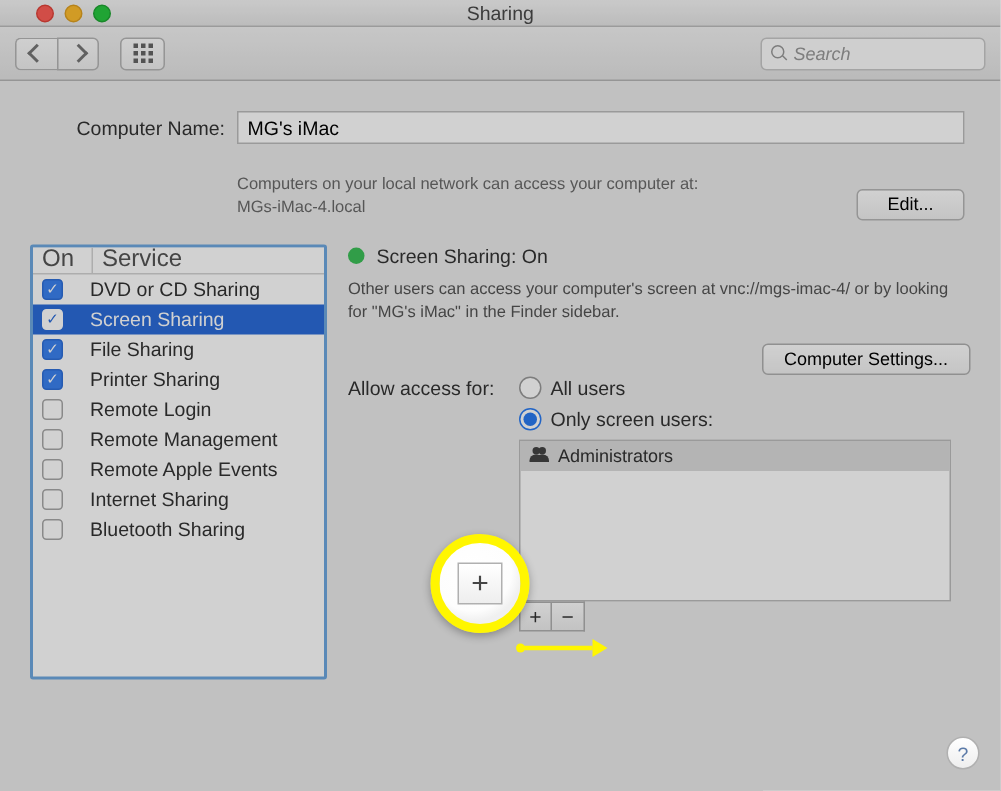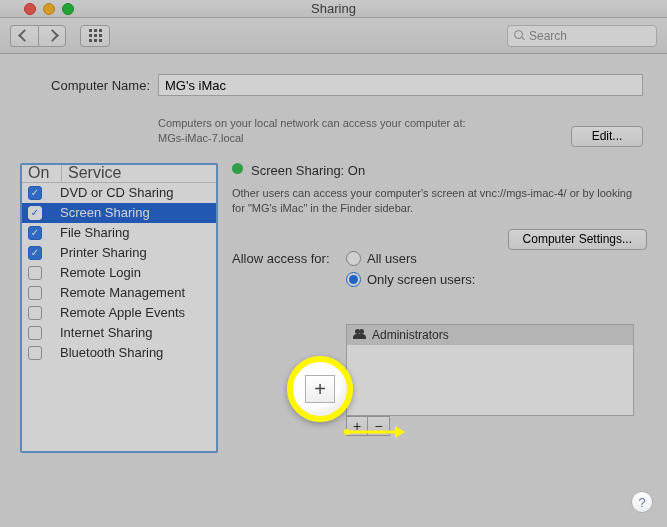--- a/index.html
+++ b/index.html
@@ -17,21 +17,21 @@
 
 
 .toolbar { height: 36px; background: linear-gradient(#f3f3f3,#e4e4e4); border-bottom: 1px solid #b6b6b6; display: flex; align-items: center; padding: 0 10px; gap: 8px; }
 .navbtns { display: flex; }
 .btn { background: linear-gradient(#fdfdfd,#f0f0f0); border: 1px solid #b6b6b6; height: 22px; display: flex; align-items: center; justify-content: center; font-size: 12px; color: #555; }
 .btn.nav { width: 28px; }
 .btn.nav:first-child { border-radius: 4px 0 0 4px; border-right: none; }
 .btn.nav:last-child { border-radius: 0 4px 4px 0; }
 .btn.grid { width: 30px; border-radius: 4px; margin-left: 6px; }
 .spacer { flex: 1; }
-.searchfield { width: 150px; height: 22px; border: 1px solid #c8c8c8; border-radius: 4px; background: #fdfdfd; display: flex; align-items: center; padding: 0 6px; gap: 4px; color: #999; font-size: 12px; }
+.searchfield { width: 150px; height: 22px; border: 1px solid #c8c8c8; border-radius: 4px; background: #fdfdfd; display: flex; align-items: center; padding: 0 6px; gap: 4px; color: #999; font-size: 12px; font-style: italic; }
 
 
 .section-cn { padding: 20px 24px 16px 24px; display: flex; flex-direction: column; }
 .cn-row { display: flex; align-items: center; gap: 8px; }
 .cn-label { width: 126px; text-align: right; font-size: 13px; }
 .cn-input { flex: 1; height: 22px; border: 1px solid #bcbcbc; background: #fff; padding: 0 6px; font-size: 13px; }
 .cn-row2 { display: flex; align-items: flex-end; gap: 8px; margin-top: 20px; }
 .cn-desc { font-size: 11px; color: #6a6a6a; line-height: 1.4; }
 .editbtn { width: 72px; height: 21px; border: 1px solid #b6b6b6; border-radius: 4px; background: linear-gradient(#fff,#f0f0f0); font-size: 12px; }
 
@@ -46,33 +46,33 @@
 .svc-row { display: flex; align-items: center; height: 20px; padding: 0 6px; font-size: 13px; }
 .svc-row.selected { background: #2b6cd9; color: #fff; }
 .svc-check { width: 32px; display: flex; align-items: center; justify-content: flex-start; }
 .chk { width: 14px; height: 14px; border: 1px solid #a8a8a8; border-radius: 3px; background: #fff; display: flex; align-items: center; justify-content: center; font-size: 10px; color: #fff; }
 .chk.on { background: #3b82f0; border-color: #2f6fd8; }
 .svc-row.selected .chk { border-color: rgba(255,255,255,0.7); }
 .svc-row.selected .chk.on { background: #fff; color: #2b6cd9; border-color: #fff; }
 
 
 .detail { flex: 1; display: flex; flex-direction: column; }
-.status-row { display: flex; gap: 8px; padding-bottom: 8px; }
+.status-row { display: flex; align-items: center; gap: 8px; padding-bottom: 8px; }
 .status-dot { width: 11px; height: 11px; border-radius: 50%; background: #3cc058; }
 .status-text { font-size: 13px; }
 .info-text { font-size: 11px; color: #555; line-height: 1.4; margin-bottom: 12px; }
 .csettings { align-self: flex-end; height: 21px; padding: 0 14px; border: 1px solid #b0b0b0; border-radius: 4px; background: linear-gradient(#fff,#f0f0f0); font-size: 12px; margin-bottom: 1px; }
 .access-row { display: flex; align-items: flex-start; gap: 8px; margin-bottom: 6px; font-size: 13px; }
 .access-label { width: 106px; }
 .radios { display: flex; flex-direction: column; gap: 6px; }
 .radio-row { display: flex; align-items: center; gap: 6px; }
 .radio { width: 15px; height: 15px; border-radius: 50%; border: 1px solid #999; background: #fff; display: flex; align-items: center; justify-content: center; }
 .radio.on { border-color: #2a7bf1; }
 .radio.on::after { content: ""; width: 9px; height: 9px; border-radius: 50%; background: #2a7bf1; }
-.userlist { margin-left: 114px; width: 288px; height: 92px; border: 1px solid #bcbcbc; background: #fff; margin-top: 31px; }
+.userlist { margin-left: 114px; width: 288px; height: 108px; border: 1px solid #bcbcbc; background: #fff; }
 .user-row { display: flex; align-items: center; gap: 6px; height: 20px; background: #dcdcdc; padding: 0 6px; font-size: 12px; }
 .addremove { margin-left: 114px; display: flex; margin-top: 0; }
 .sqbtn { width: 22px; height: 20px; border: 1px solid #b0b0b0; background: linear-gradient(#fff,#eee); display: flex; align-items: center; justify-content: center; font-size: 14px; }
 .sqbtn + .sqbtn { border-left: none; }
 
 .helpbtn { position: absolute; right: 14px; bottom: 14px; width: 22px; height: 22px; border-radius: 50%; border: 1px solid #b0b0b0; background: linear-gradient(#fff,#eee); display: flex; align-items: center; justify-content: center; color: #5b7aa8; font-size: 13px; z-index: 60; }
 
 
 .zoomwrap { position: absolute; left: 287px; top: 356px; z-index: 60; pointer-events: none; }
 .zoomcircle { width: 66px; height: 66px; border-radius: 50%; background: radial-gradient(circle at 40% 35%, #fff 0%, #fdfdfd 55%, #f0f0f0 70%); border: 6px solid #fff600; box-shadow: 0 2px 6px rgba(0,0,0,0.3); display: flex; align-items: center; justify-content: center; }
@@ -137,21 +137,21 @@
 
 <div class="section-cn">
   <div class="cn-row">
     <div class="cn-label">Computer Name:</div>
     <input class="cn-input" value="MG's iMac" style="">
   </div>
   <div class="cn-row2">
     <div class="cn-label"></div>
     <div class="cn-desc">
       <span>Computers on your local network can access your computer at:</span><br>
-      <span>MGs-iMac-7.local</span>
+      <span>MGs-iMac-4.local</span>
     </div>
     <div class="spacer"></div>
     <button class="editbtn">Edit...</button>
   </div>
 </div>
 
 <div class="main">
 
   <div class="svc-pane">
     <div class="svc-header">

